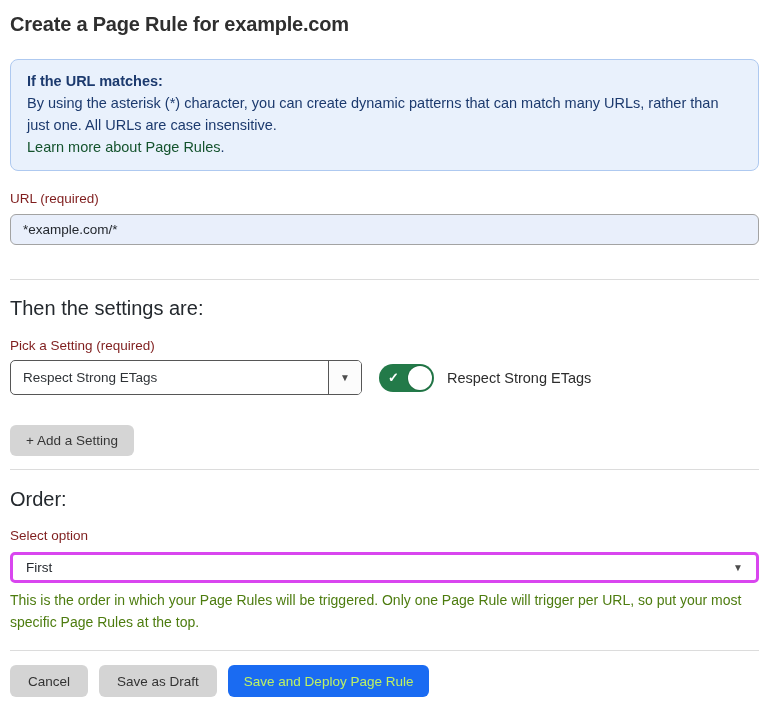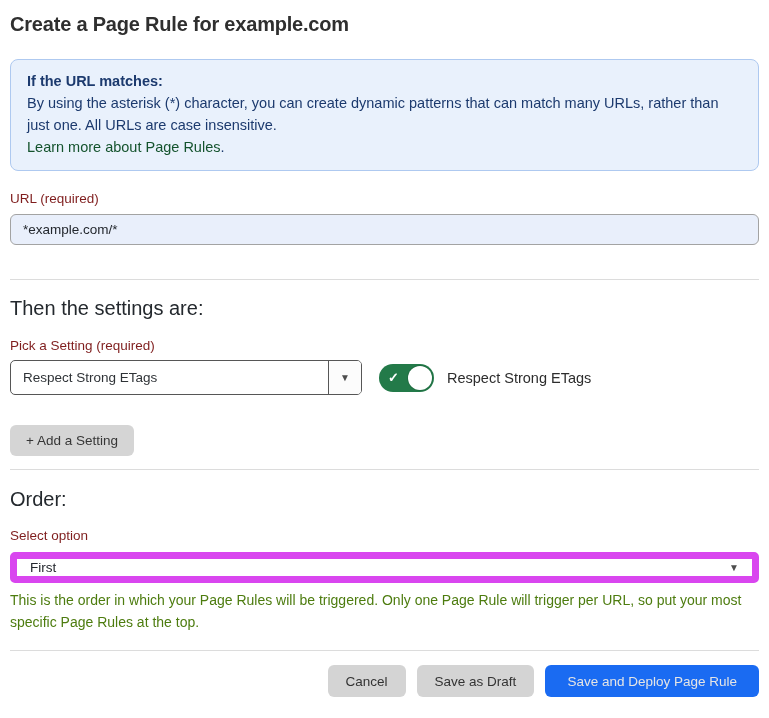--- a/index.html
+++ b/index.html
@@ -171,21 +171,21 @@
     color: #363636;
     font-family: inherit;
     cursor: pointer;
   }
 
   .order-select {
     margin-top: 8px;
     width: 100%;
     box-sizing: border-box;
     height: 31px;
-    border: 7px solid #d946ef;
+    border: 3px solid #d946ef;
     border-radius: 5px;
     background: #ffffff;
     display: flex;
     align-items: center;
     justify-content: space-between;
     padding: 0 13px;
     font-size: 13.5px;
     color: #24282e;
     cursor: pointer;
   }
@@ -195,33 +195,32 @@
     font-size: 14px;
     line-height: 22px;
     color: #4d7c0f;
   }
 
   .footer {
     margin-top: 14px;
     display: flex;
     align-items: center;
     gap: 11px;
-    justify-content: flex-end;
   }
   .btn {
     height: 32px;
     border: none;
     border-radius: 6px;
     font-size: 13.5px;
     font-family: inherit;
     cursor: pointer;
     padding: 0 18px;
   }
   .btn-gray { background: #d4d4d4; color: #333333; }
-  .btn-blue { background: #1a6bf2; color: #e5e5e5; padding: 0 22px; }
+  .btn-blue { background: #1a6bf2; color: #bef264; padding: 0 16px; }
 </style>
 </head>
 <body>
 
 <div class="container">
 
   <h1 class="page-title">Create a Page Rule for example.com</h1>
 
   <div class="info-box">
     <div class="info-heading">If the URL matches:</div>

